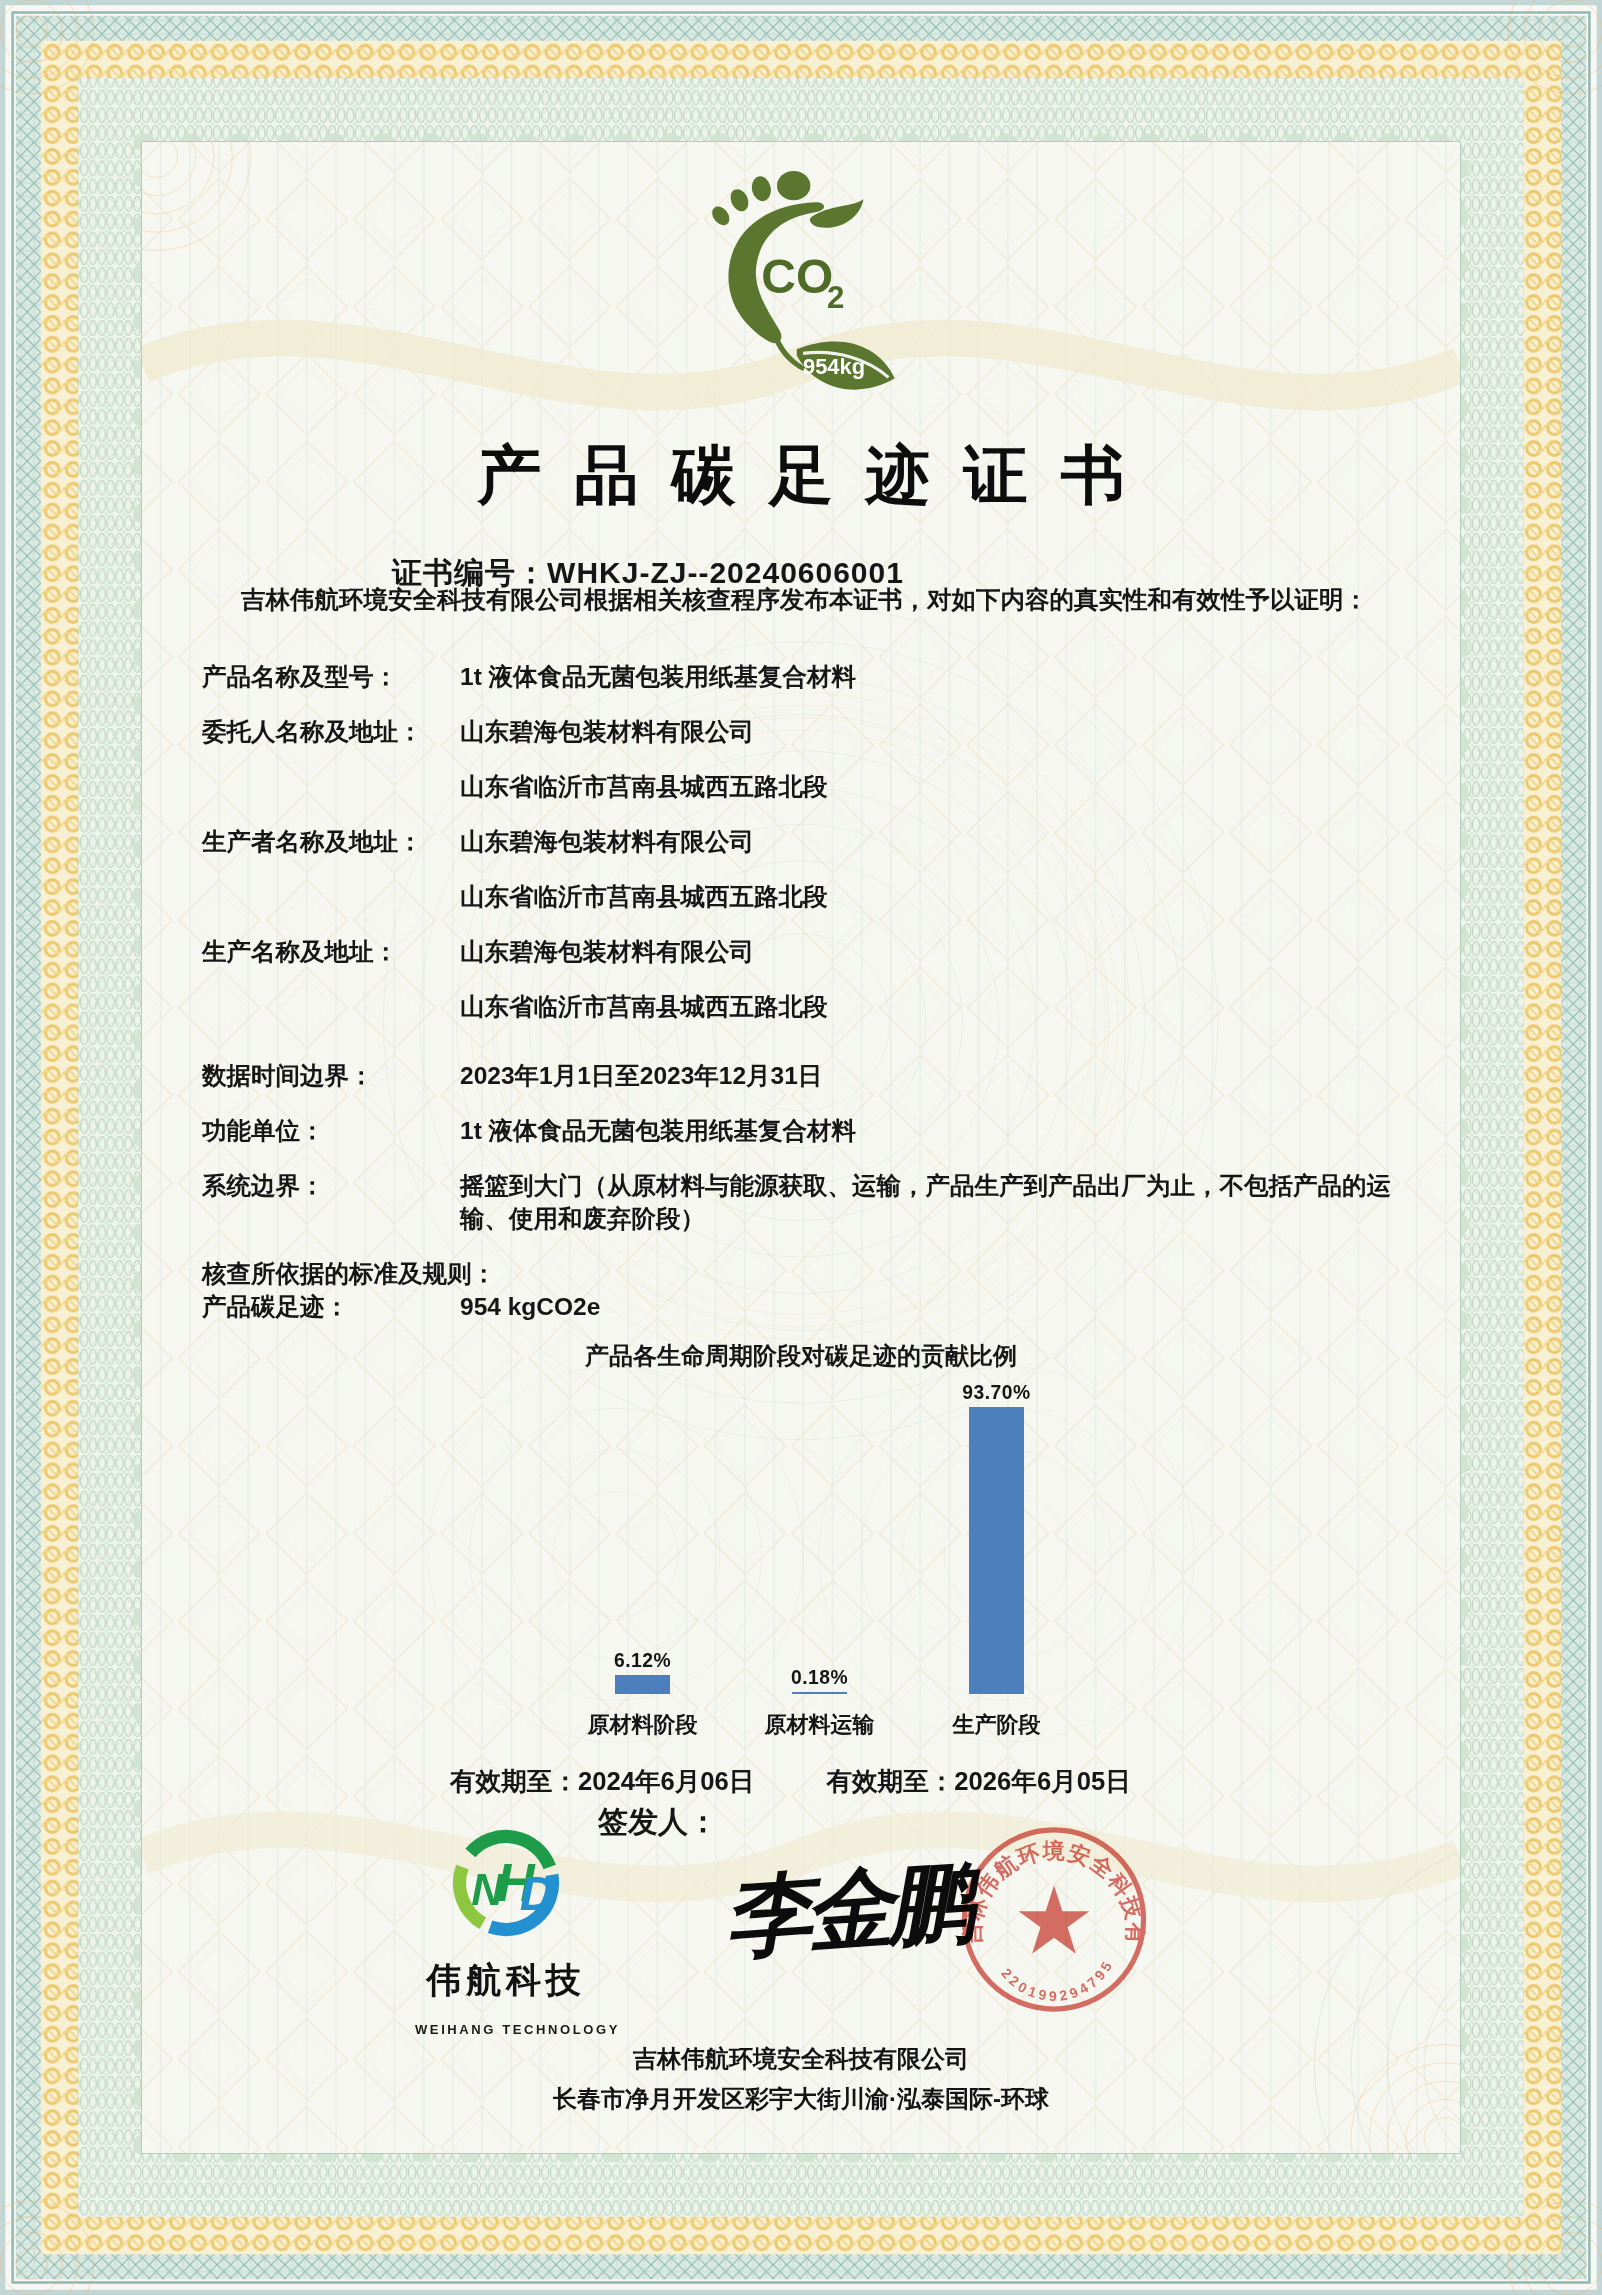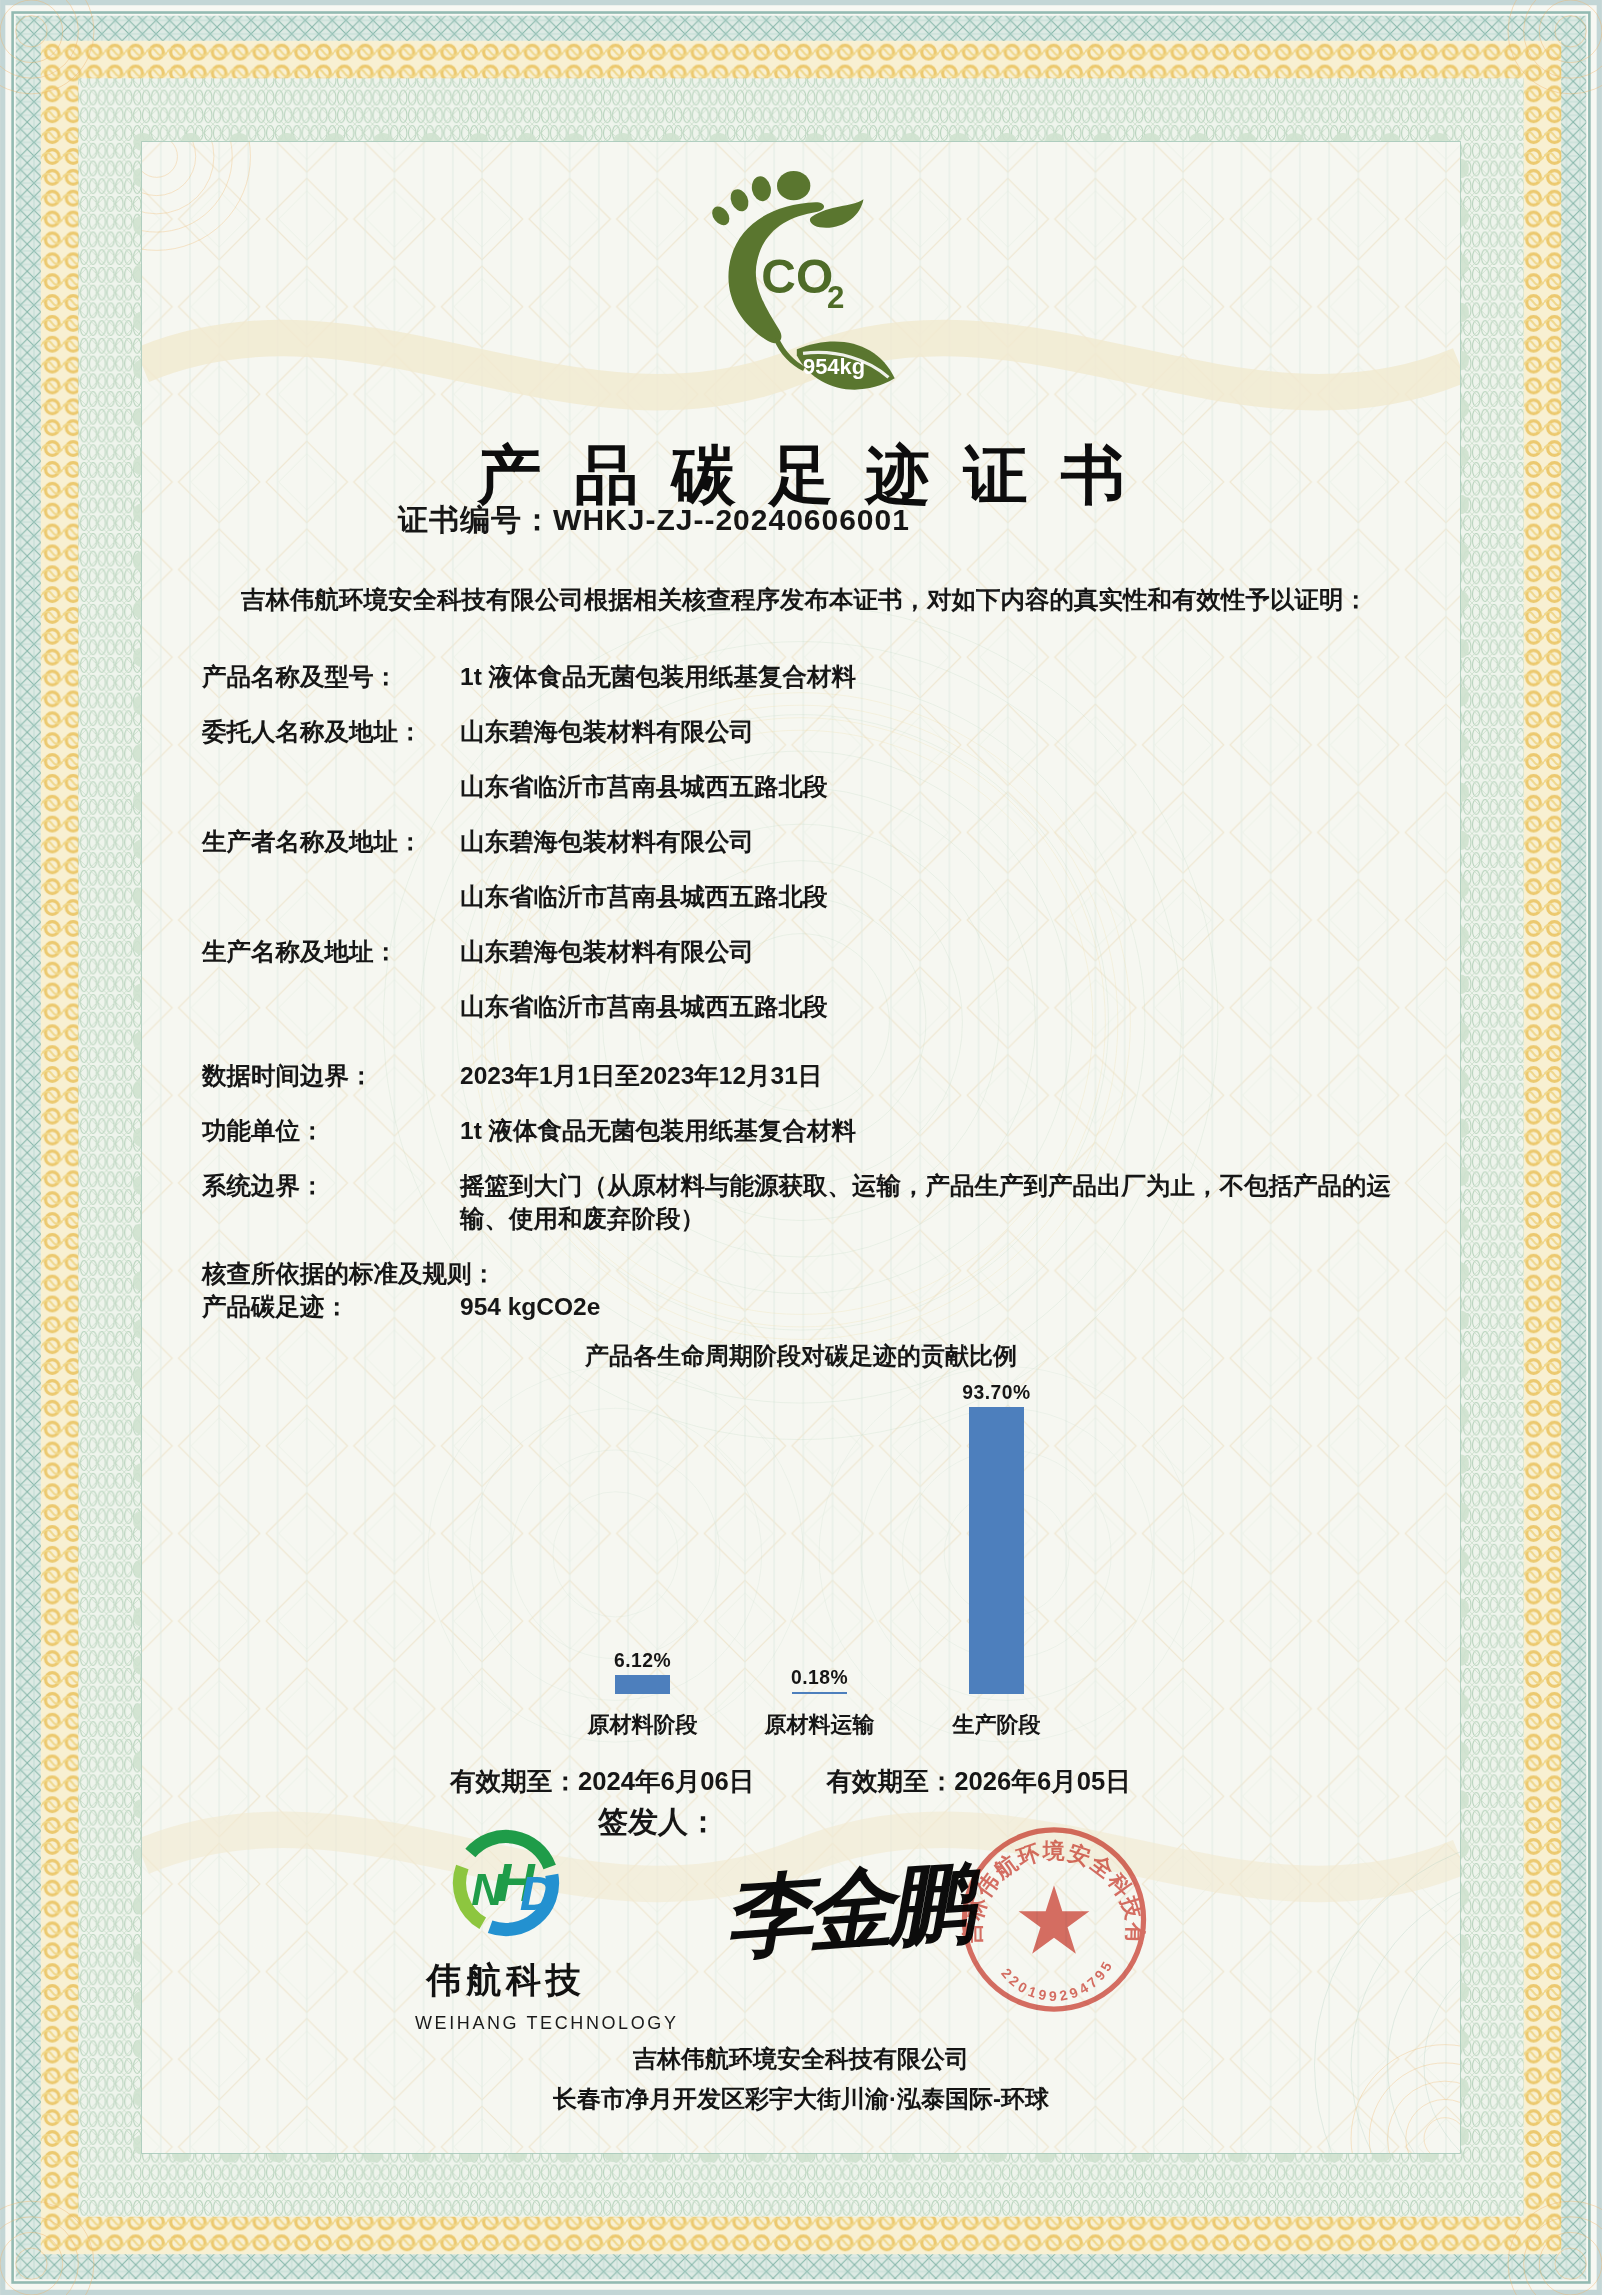--- a/index.html
+++ b/index.html
@@ -12,21 +12,21 @@
   .bg{position:absolute;left:0;top:0;width:1602px;height:2295px;}
   .layer{position:absolute;}
   
   .co2-logo{left:686px;top:170px;width:232px;height:224px;}
   .title{
     left:0;top:432px;width:1602px;text-align:center;
     font-family:"Liberation Serif","DejaVu Serif",serif;
     font-size:64px;font-weight:700;letter-spacing:.52em;text-indent:.52em;
     color:#0d0d0d;
   }
-  .certno{left:0;top:500px;width:1296px;text-align:center;font-size:30px;font-weight:700;letter-spacing:1px;padding-left:6px;}
+  .certno{left:0;top:553px;width:1296px;text-align:center;font-size:30px;font-weight:700;letter-spacing:1px;}
   
   .bodyblock{left:202px;top:583px;width:1205px;font-size:24.5px;font-weight:700;line-height:1.35;}
   .intro{margin-bottom:44px;text-align:center;}
   .field{display:flex;align-items:flex-start;}
   .f-label{flex:0 0 auto;min-width:258px;white-space:nowrap;}
   .f-value{flex:1 1 auto;}
   .f-line{margin-bottom:22px;}
   .gap-top{margin-top:13.6px;}
   
   .chart-title{left:0;top:1340px;width:1602px;text-align:center;font-size:24px;font-weight:700;}
@@ -36,21 +36,21 @@
   .c-pct{font-size:19.3px;font-weight:700;margin-bottom:3.1px;letter-spacing:0.5px;}
   .c-bar{width:55px;}
   .chart-cats{display:flex;}
   .c-cat{width:177px;text-align:center;font-size:22px;font-weight:700;margin-top:15.7px;}
   
   .dates{left:450px;top:1764px;width:887px;display:flex;gap:72px;font-size:25.6px;font-weight:700;}
   .d-item{white-space:nowrap;}
   
   .wh-logo{left:415px;top:1827px;width:182px;text-align:center;}
   .wh-cn{font-size:35px;font-weight:900;letter-spacing:4.7px;color:#121212;margin-top:16px;white-space:nowrap;}
-  .wh-en{font-size:18px;font-weight:400;letter-spacing:2.6px;color:#1a1a1a;margin-top:9px;white-space:nowrap;}
+  .wh-en{font-size:13px;font-weight:700;letter-spacing:2.6px;color:#1a1a1a;margin-top:18px;white-space:nowrap;}
   .issuer{left:598px;top:1802px;font-size:30px;font-weight:700;white-space:nowrap;}
   .signature{
     left:724px;top:1851px;width:245px;
     font-family:"DejaVu Serif","Liberation Serif",serif;
     font-size:88px;font-weight:700;font-style:italic;
     transform:rotate(-4deg);letter-spacing:-7.3px;color:#0c0c0c;white-space:nowrap;
   }
   .stamp{left:953px;top:1817px;width:202px;height:205px;opacity:.88;mix-blend-mode:multiply;}
   
   .footer{left:0;top:2039px;width:1602px;text-align:center;font-size:24px;font-weight:700;line-height:40px;color:#141414;}

